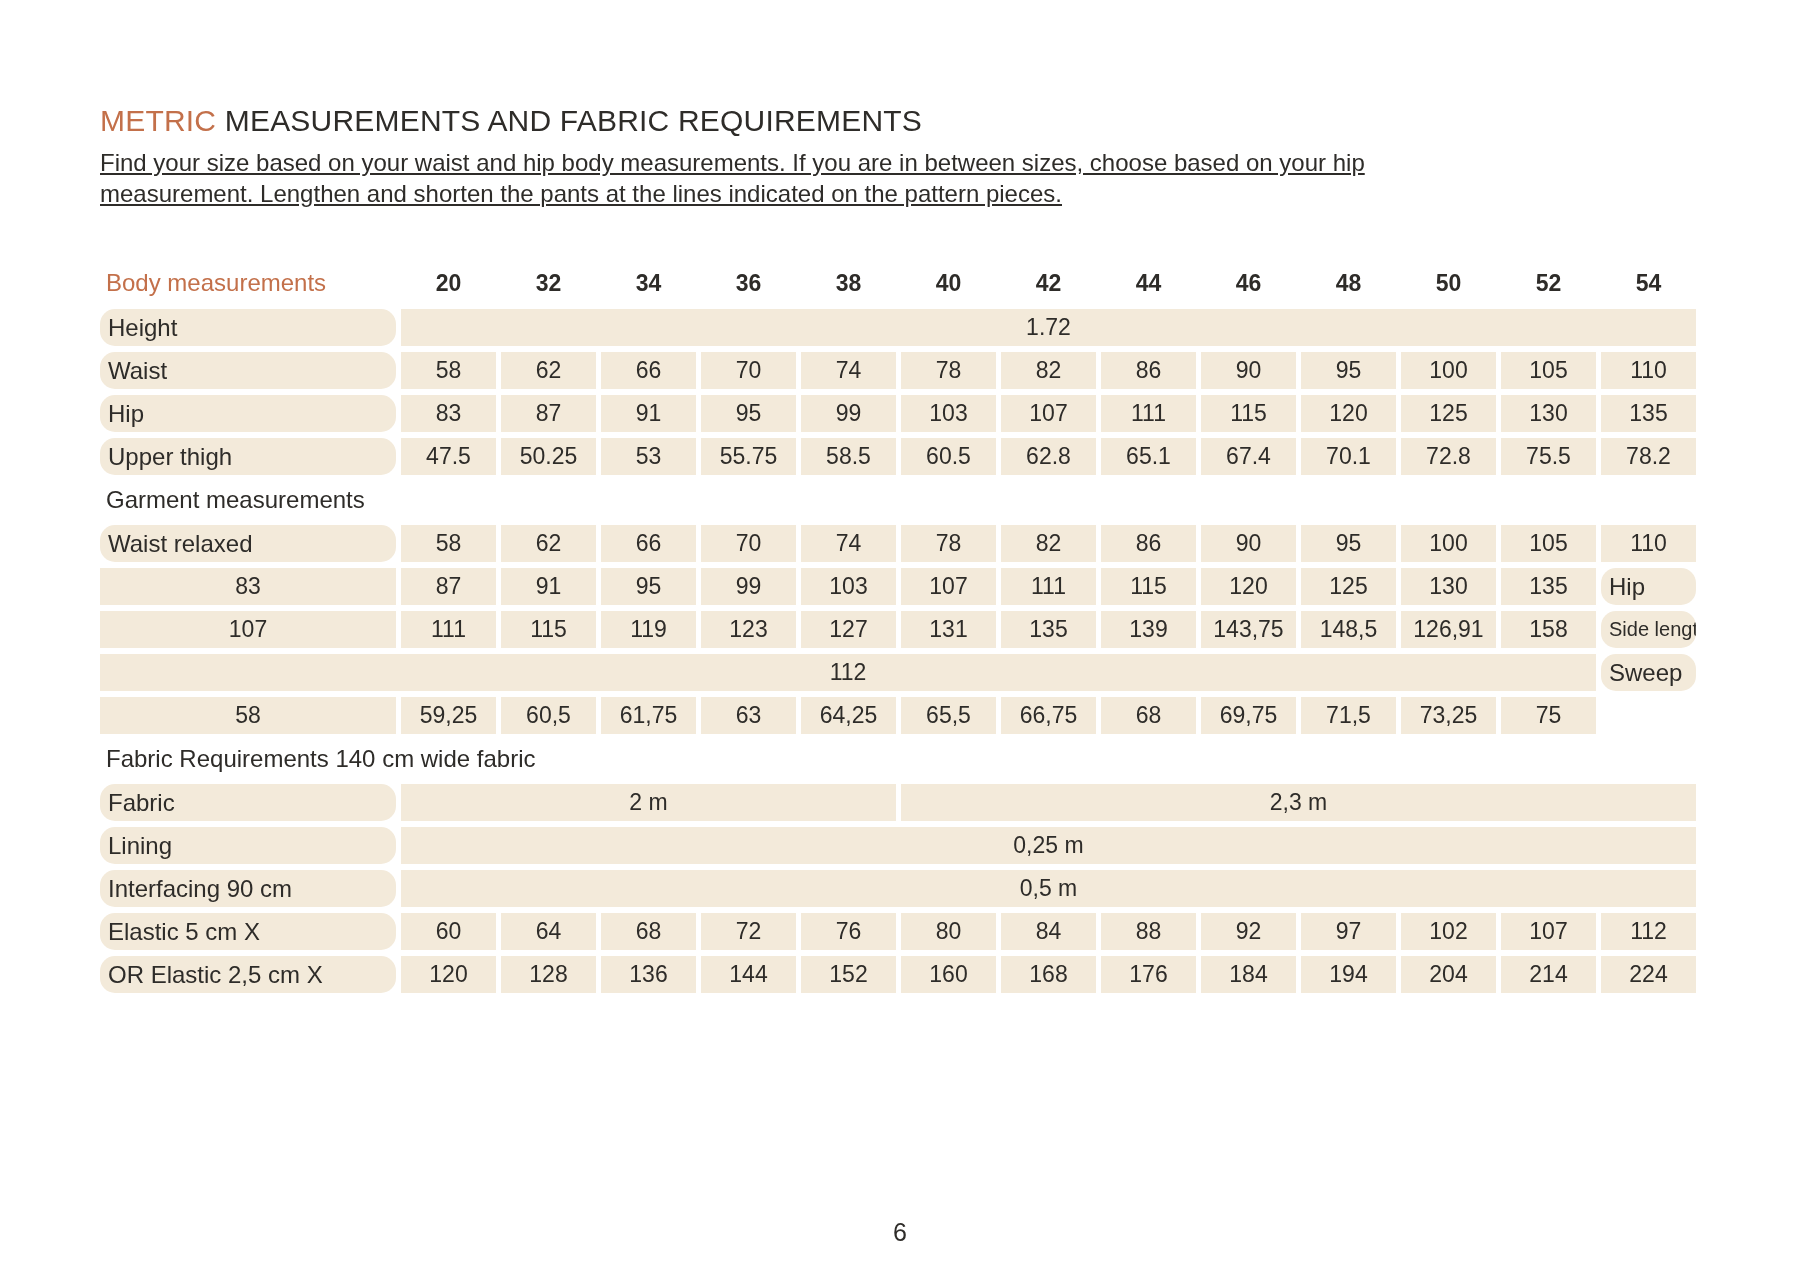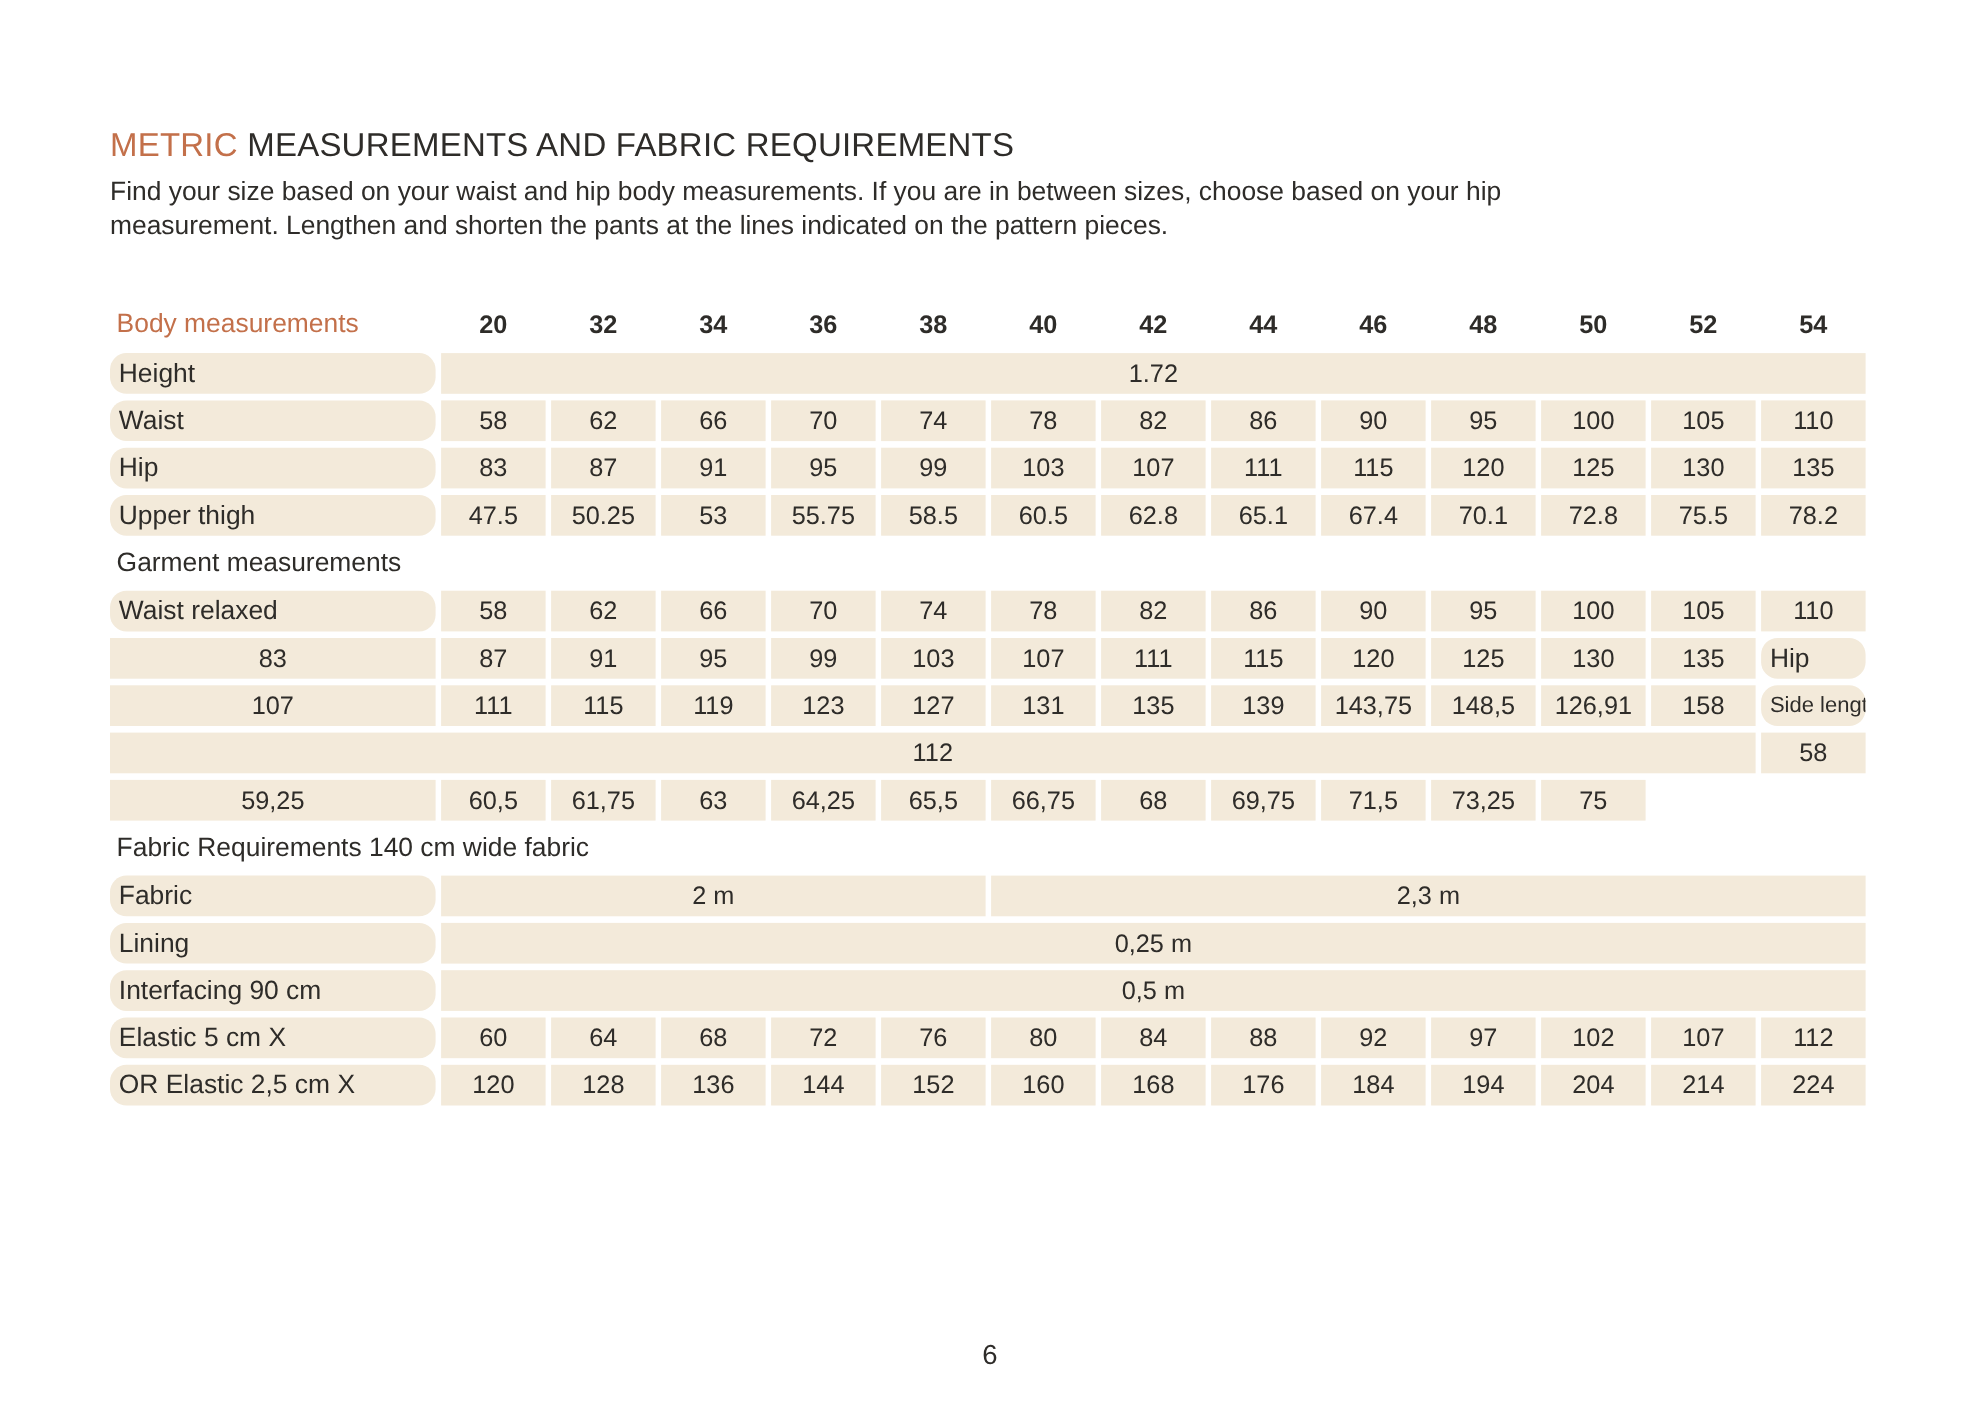--- a/index.html
+++ b/index.html
@@ -4,36 +4,37 @@
 <style>
   html, body { margin: 0; padding: 0; }
   body {
     width: 1800px; height: 1283px;
     background: #ffffff;
     font-family: "Liberation Sans", sans-serif;
     color: var(--text, #2e2c29);
     position: relative;
     overflow: hidden;
   }
-  .content { position: absolute; left: 100px; top: 16px; width: 1600px; }
+  .content { position: absolute; left: 100px; top: 4px; width: 1600px; }
 
   .title {
     margin-top: 100px;
     font-size: 30px;
     letter-spacing: 0.2px;
     color: var(--text, #2e2c29);
     white-space: nowrap;
   }
   .title .accent { color: var(--accent, #c3704a); }
 
   .subtitle {
     margin-top: 9px;
     font-size: 24px;
     line-height: 31px;
     color: var(--text, #2e2c29);
+    text-decoration: underline;
   }
 
   .size-table {
     margin-top: 54px;
     display: grid;
     grid-template-columns: 296px repeat(13, 1fr);
     column-gap: 5px;
     row-gap: 6px;
     width: 1596px;
   }
@@ -186,20 +187,21 @@
       <div class="cell">127</div>
       <div class="cell">131</div>
       <div class="cell">135</div>
       <div class="cell">139</div>
       <div class="cell">143,75</div>
       <div class="cell">148,5</div>
       <div class="cell">126,91</div>
       <div class="cell">158</div>
       <div class="row-label small">Side length with waistband</div>
       <div class="cell" style="grid-column: span 13;">112</div>
+      <div class="row-label">Sweep</div>
       <div class="cell">58</div>
       <div class="cell">59,25</div>
       <div class="cell">60,5</div>
       <div class="cell">61,75</div>
       <div class="cell">63</div>
       <div class="cell">64,25</div>
       <div class="cell">65,5</div>
       <div class="cell">66,75</div>
       <div class="cell">68</div>
       <div class="cell">69,75</div>

